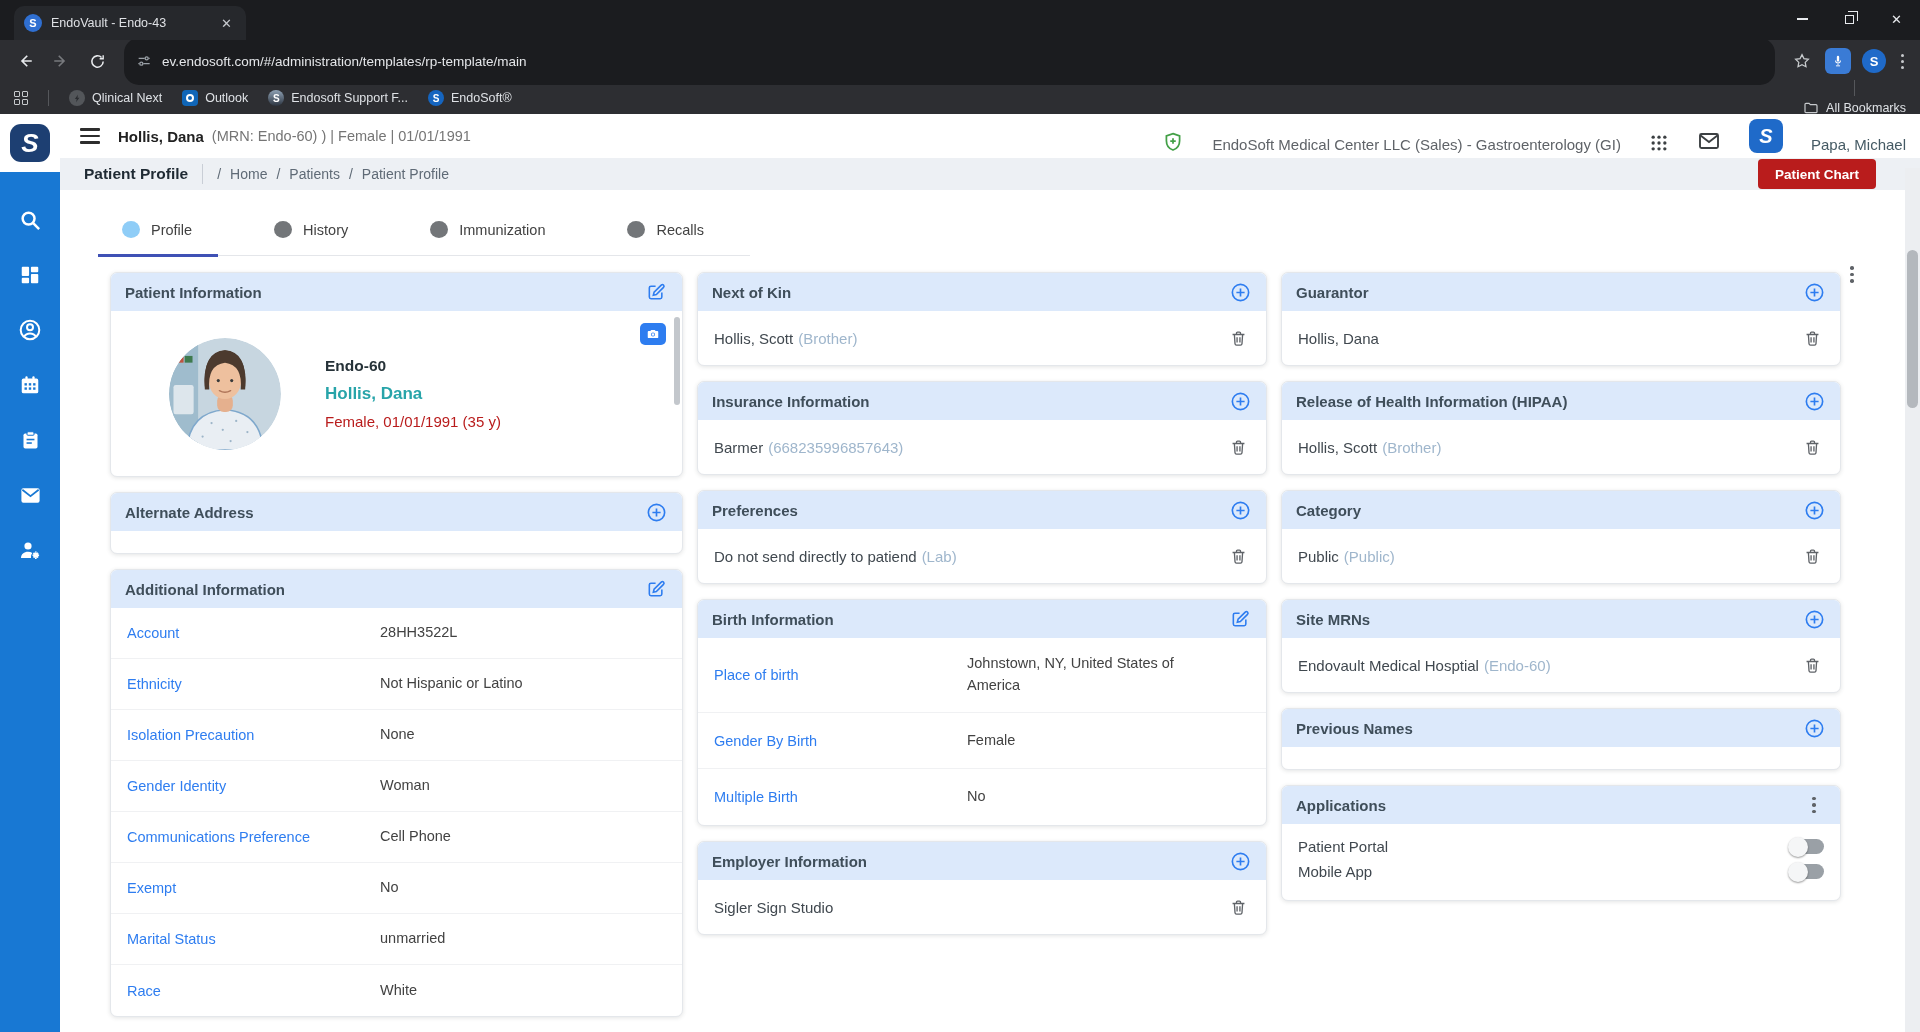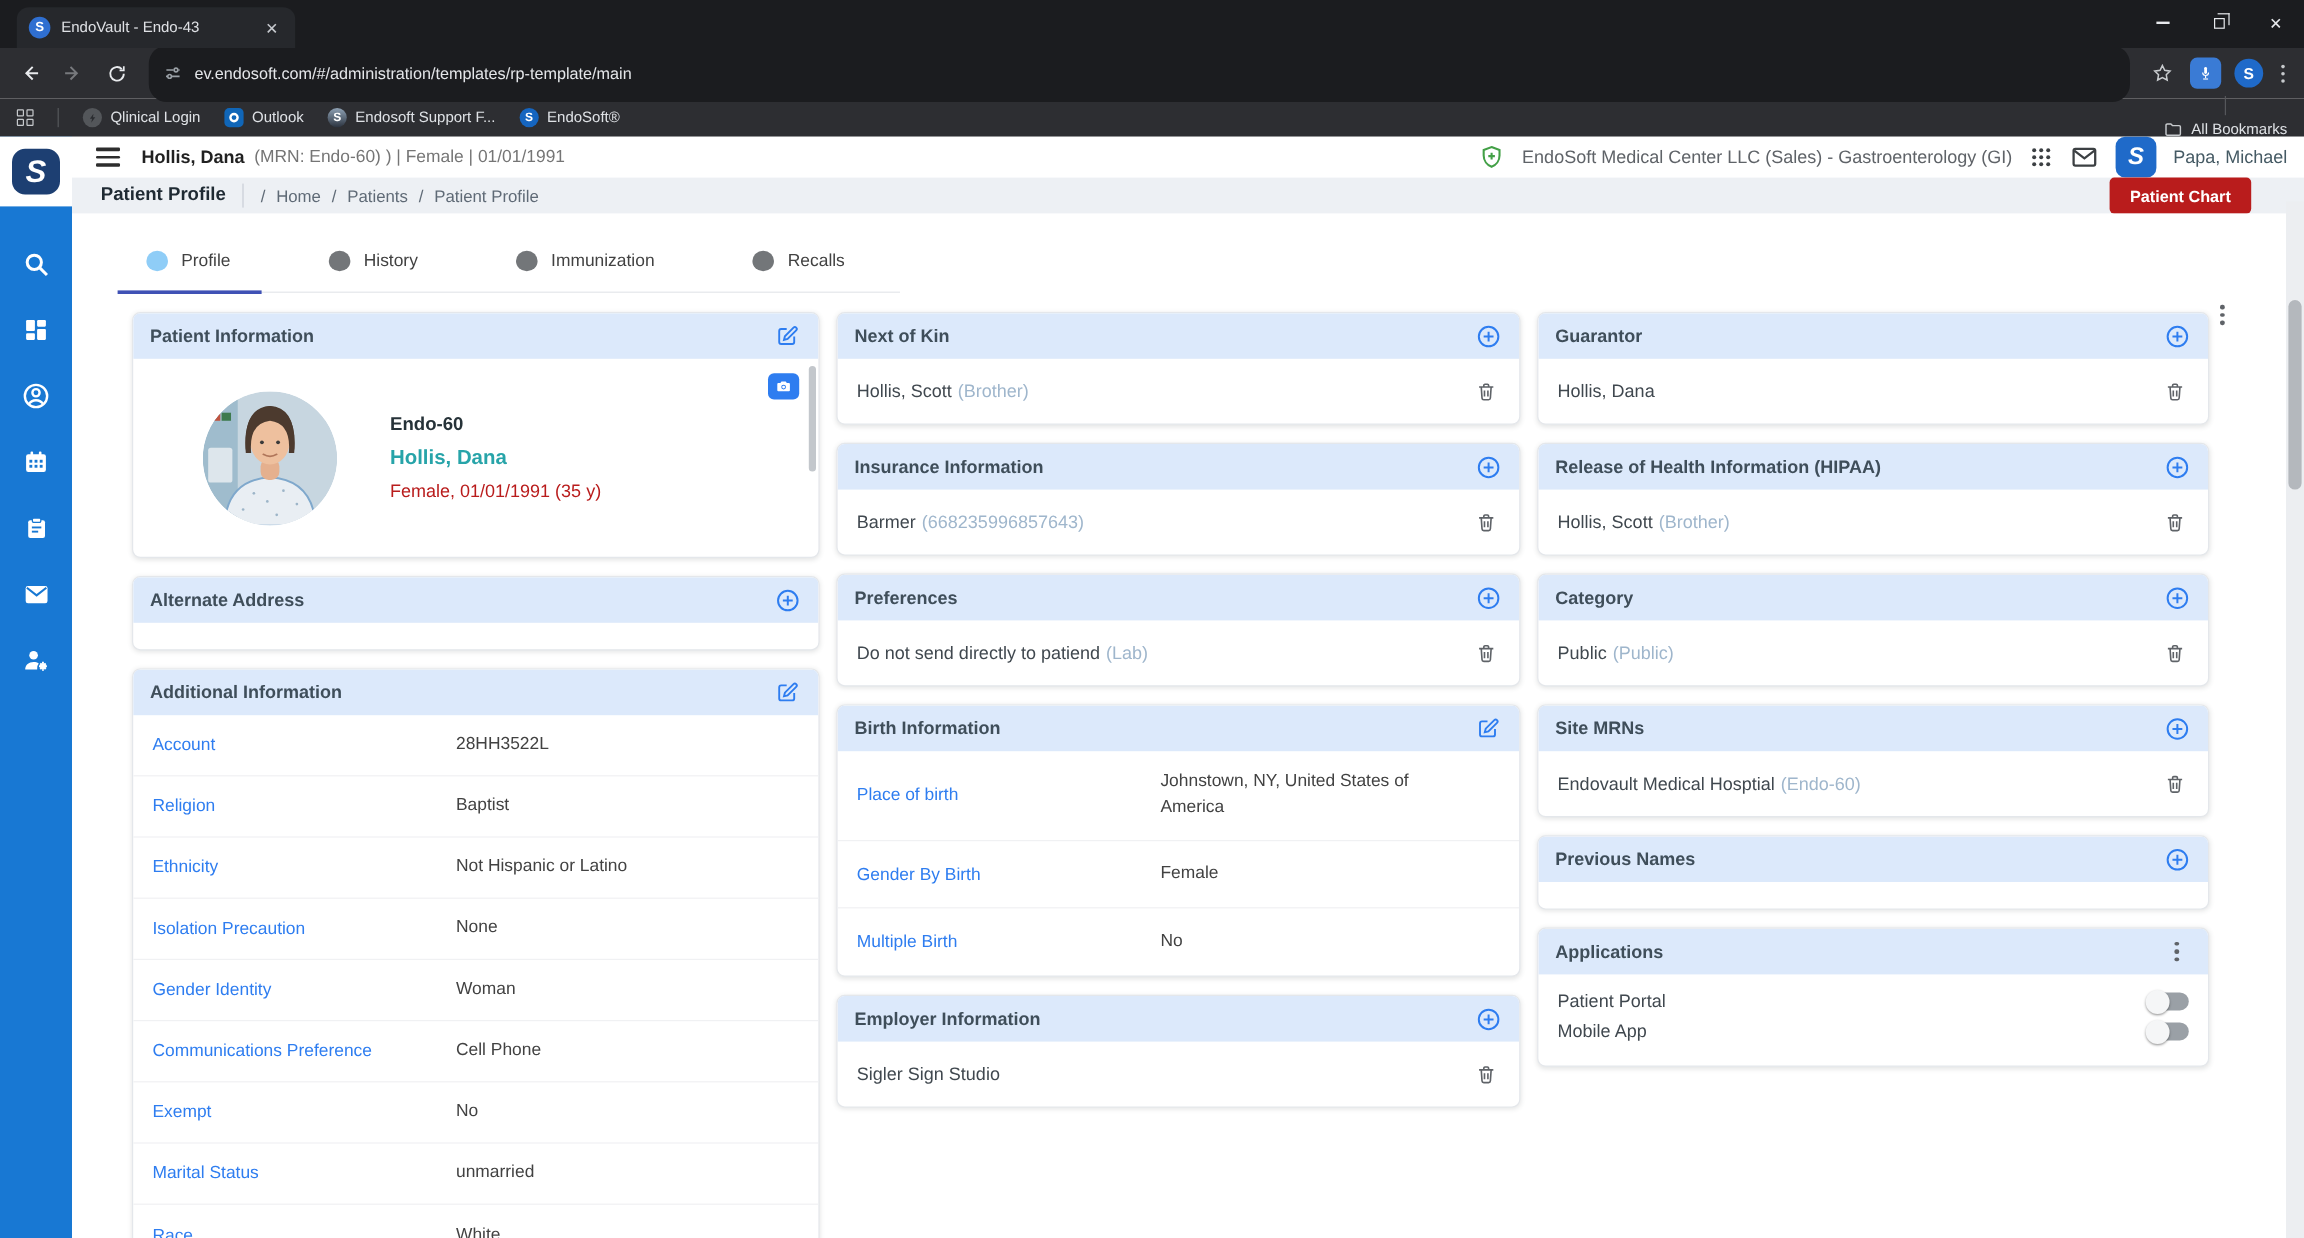--- a/index.html
+++ b/index.html
@@ -56,21 +56,21 @@
             display:flex; align-items:center; justify-content:center; font-style:italic; }
   .rail-items { display:flex; flex-direction:column; gap:31px; padding-top:36px; }
   .rail-btn { width:24px; height:24px; display:flex; align-items:center; justify-content:center; }
 
   .main { flex:1; display:flex; flex-direction:column; min-width:0; }
   .appbar { height:58px; background:#fff; display:flex; align-items:center; padding:0 14px 0 16px; gap:14px; }
   .hamburger { display:flex; flex-direction:column; gap:4px; padding:4px; }
   .hamburger i { width:20px; height:2.5px; background:#2d2d2d; border-radius:1px; }
   .pt-name { font-weight:bold; color:#212121; font-size:15px; }
   .pt-meta { color:#757575; font-size:14.5px; margin-left:-6px; }
-  .appbar-right { margin-left:auto; display:flex; align-items:center; gap:14px; }
+  .appbar-right { margin-left:auto; display:flex; align-items:flex-end; gap:28px; }
   .org-text { color:#5f6368; font-size:15px; }
   .user-name { color:#455a64; font-size:15px; }
   .s-badge-lg { width:34px; height:34px; border-radius:8px; background:#1f6ac9; color:#fff; font-weight:bold; font-size:20px;
                 display:flex; align-items:center; justify-content:center; font-style:italic; }
 
   .crumb-bar { height:42px; background:#edf0f4; display:flex; align-items:center; padding:0 0 0 24px; }
   .crumb-title { font-weight:bold; color:#1f2a33; font-size:15.5px; }
   .crumb-divider { width:1px; height:20px; background:#c9ced6; margin:0 14px; }
   .crumbs { display:flex; gap:9px; color:#5f6a76; font-size:14px; align-items:center; }
   .chart-btn { margin-left:auto; margin-right:44px; background:#b91c1c; color:#fff; border:none; border-radius:4px;
@@ -208,21 +208,21 @@
       <i></i>
       <i></i>
     </span>
   <span class="bm-divider"></span>
   <div class="bm">
     <span class="bm-icon bm-qlinical">
       <svg width="9" height="9" viewBox="0 0 24 24" fill="#2b2d31">
           <path d="M13 2L5 13h5l-2 9 9-12h-5l1-8z"></path>
         </svg>
     </span>
-    <span>Qlinical Login</span>
+    <span>Qlinical Next</span>
   </div>
   <div class="bm">
     <span class="bm-icon bm-outlook">
         <i></i>
       </span>
     <span>Outlook</span>
   </div>
   <div class="bm">
     <span class="bm-icon bm-support">S</span>
     <span>Endosoft Support F...</span>
@@ -472,24 +472,20 @@
                     <path d="M11.5 5H6a2 2 0 0 0-2 2v11a2 2 0 0 0 2 2h11a2 2 0 0 0 2-2v-5.5"></path>
                     <path d="M18.3 3.7a1.9 1.9 0 0 1 2.7 2.7l-8.6 8.6-3.6.9.9-3.6 8.6-8.6z"></path>
                   </svg>
               </span>
             </div>
             <div class="kv">
                 <span class="k">Account</span>
                 <span class="v">28HH3522L</span>
               </div>
             <div class="kv">
-                <span class="k">Religion</span>
-                <span class="v">Baptist</span>
-              </div>
-            <div class="kv">
                 <span class="k">Ethnicity</span>
                 <span class="v">Not Hispanic or Latino</span>
               </div>
             <div class="kv">
                 <span class="k">Isolation Precaution</span>
                 <span class="v">None</span>
               </div>
             <div class="kv">
                 <span class="k">Gender Identity</span>
                 <span class="v">Woman</span>

